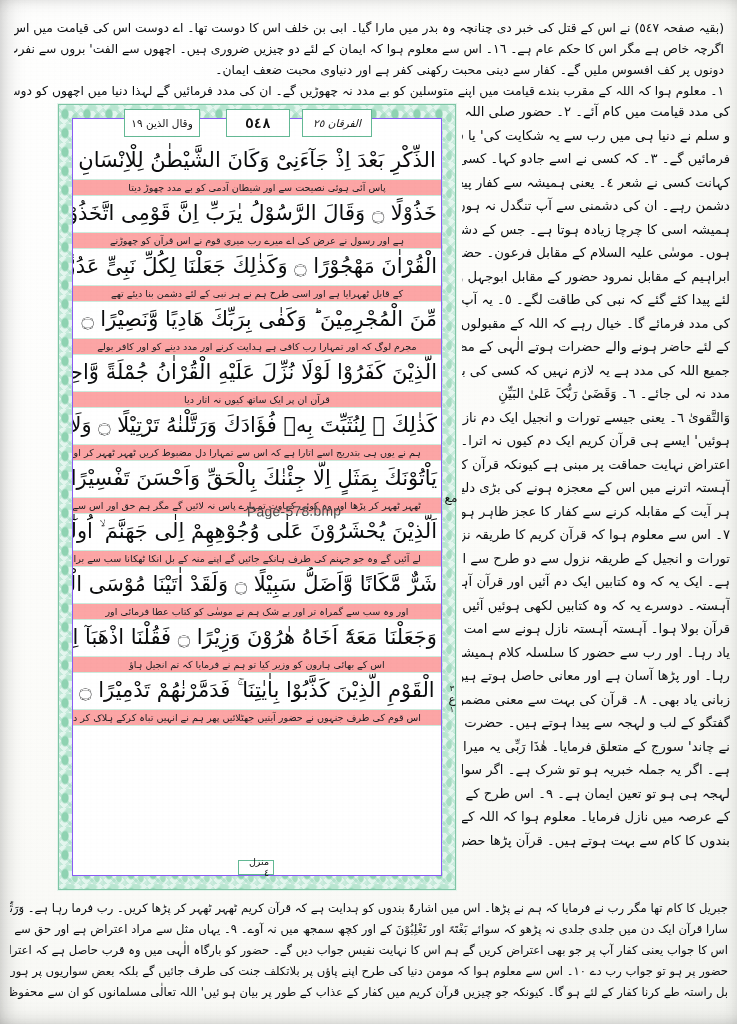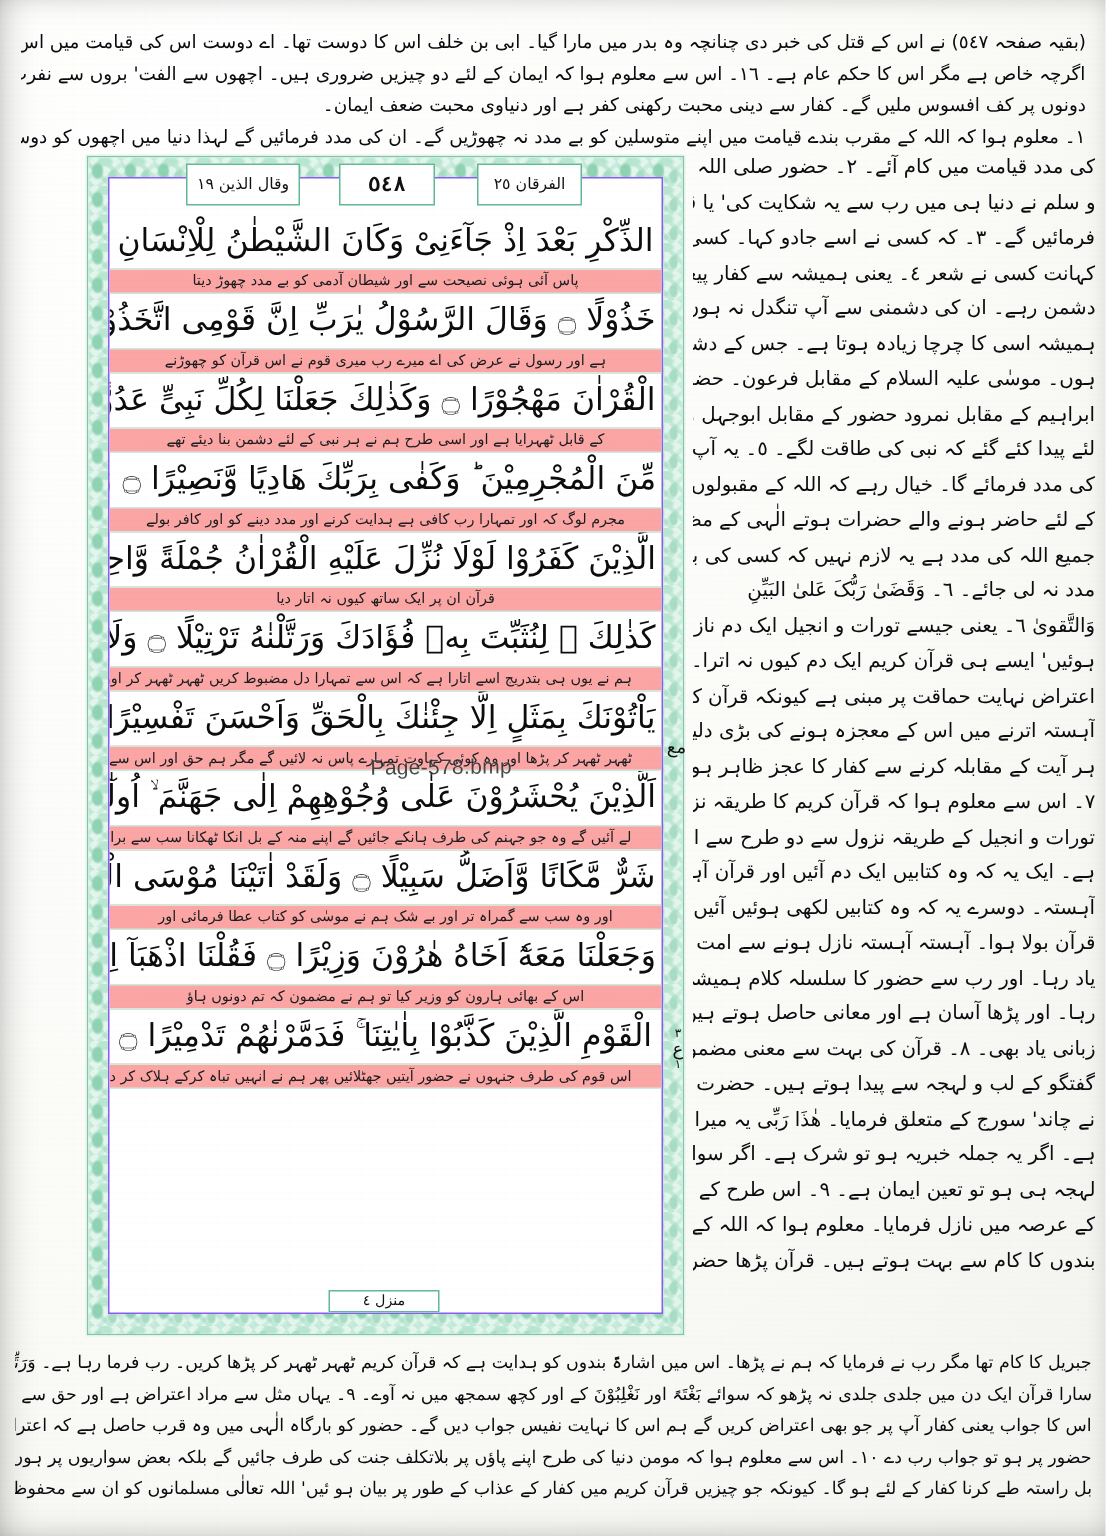--- a/index.html
+++ b/index.html
@@ -110,21 +110,21 @@
   }
   .hdr-box{
     position:absolute;top:5px;height:28px;
     border:1px solid #63b894;
     background:#ffffff;
     display:flex;align-items:center;justify-content:center;
     font-size:10.5px;color:#111;direction:rtl;
     padding:0 4px;box-sizing:border-box;
   }
   #page-number-box{left:168px;width:64px;font-size:14px;font-weight:700;letter-spacing:1px;font-family:Liberation Mono, monospace;}
-  #surah-name-box{left:260px;width:70px;}
+  #surah-name-box{left:244px;width:70px;font-style:italic;}
   #para-name-box{left:66px;width:76px;}
 
   
   .verse-row{
     position:relative;
     text-align:center;
     direction:rtl;
     color:#0c0d0e;
     font-size:21px;
     line-height:34px;
@@ -154,21 +154,21 @@
   .rows{
     position:absolute;left:0;right:0;top:24px;bottom:30px;
     overflow:hidden;
   }
 
   
   #manzil-box{
     position:absolute;left:58px;top:856px;width:396px;height:22px;
     display:flex;align-items:center;justify-content:center;
   }
-  #manzil-box .hdr-box{position:relative;left:auto;top:auto;width:74px;height:15px;font-size:9.5px;}
+  #manzil-box .hdr-box{position:relative;left:auto;top:auto;width:36px;height:15px;font-size:9.5px;}
 
   
   .ruku-mark{
     position:absolute;
     direction:rtl;
     color:#111;
     font-size:12px;
     line-height:12px;
     text-align:center;
     width:22px;
@@ -215,21 +215,21 @@
           <div class="trans-row">قرآن ان پر ایک ساتھ   کیوں   نہ   اتار   دیا</div>
           <div class="verse-row">كَذٰلِكَ ۛ لِنُثَبِّتَ بِهٖ فُؤَادَكَ وَرَتَّلْنٰهُ تَرْتِيْلًا ۝ وَلَا</div>
           <div class="trans-row">ہم نے یوں ہی بتدریج اسے اتارا ہے کہ اس سے تمہارا دل مضبوط کریں ٹھہر ٹھہر کر اور</div>
           <div class="verse-row">يَاْتُوْنَكَ بِمَثَلٍ اِلَّا جِئْنٰكَ بِالْحَقِّ وَاَحْسَنَ تَفْسِيْرًا ۝</div>
           <div class="trans-row">ٹھہر ٹھہر کر پڑھا اور وہ کوئی کہاوت تمہارے پاس نہ لائیں گے مگر ہم حق اور اس سے بہتر بیان</div>
           <div class="verse-row">اَلَّذِيْنَ يُحْشَرُوْنَ عَلٰی وُجُوْهِهِمْ اِلٰی جَهَنَّمَ ۙ اُولٰٓئِكَ</div>
           <div class="trans-row">لے آئیں گے وہ جو جہنم کی طرف ہانکے جائیں گے اپنے منہ کے بل انکا ٹھکانا سب سے برا</div>
           <div class="verse-row">شَرٌّ مَّكَانًا وَّاَضَلُّ سَبِيْلًا ۝ وَلَقَدْ اٰتَيْنَا مُوْسَی الْكِتٰبَ</div>
           <div class="trans-row">اور وہ سب سے گمراہ تر اور بے شک ہم نے موسٰی کو کتاب عطا فرمائی   اور</div>
           <div class="verse-row">وَجَعَلْنَا مَعَهٗٓ اَخَاهُ هٰرُوْنَ وَزِيْرًا ۝ فَقُلْنَا اذْهَبَآ اِلَی</div>
-          <div class="trans-row">اس کے بھائی ہارون کو وزیر کیا   تو ہم نے مضمون کہ تم دونوں ہاؤ</div>
+          <div class="trans-row">اس کے بھائی ہارون کو وزیر کیا   تو ہم نے فرمایا کہ تم انجیل ہاؤ</div>
           <div class="verse-row">الْقَوْمِ الَّذِيْنَ كَذَّبُوْا بِاٰيٰتِنَا ۚ فَدَمَّرْنٰهُمْ تَدْمِيْرًا ۝</div>
           <div class="trans-row">اس قوم کی طرف جنہوں نے حضور آیتیں جھٹلائیں پھر ہم نے انہیں تباہ کرکے ہلاک کر دیا</div>
         </div>
     </div>
   </div>
 
   <div id="panel-header">
     <div class="hdr-box" id="para-name-box">وقال الذین ١٩</div>
     <div class="hdr-box" id="page-number-box">٥٤٨</div>
     <div class="hdr-box" id="surah-name-box">الفرقان ٢٥</div>

